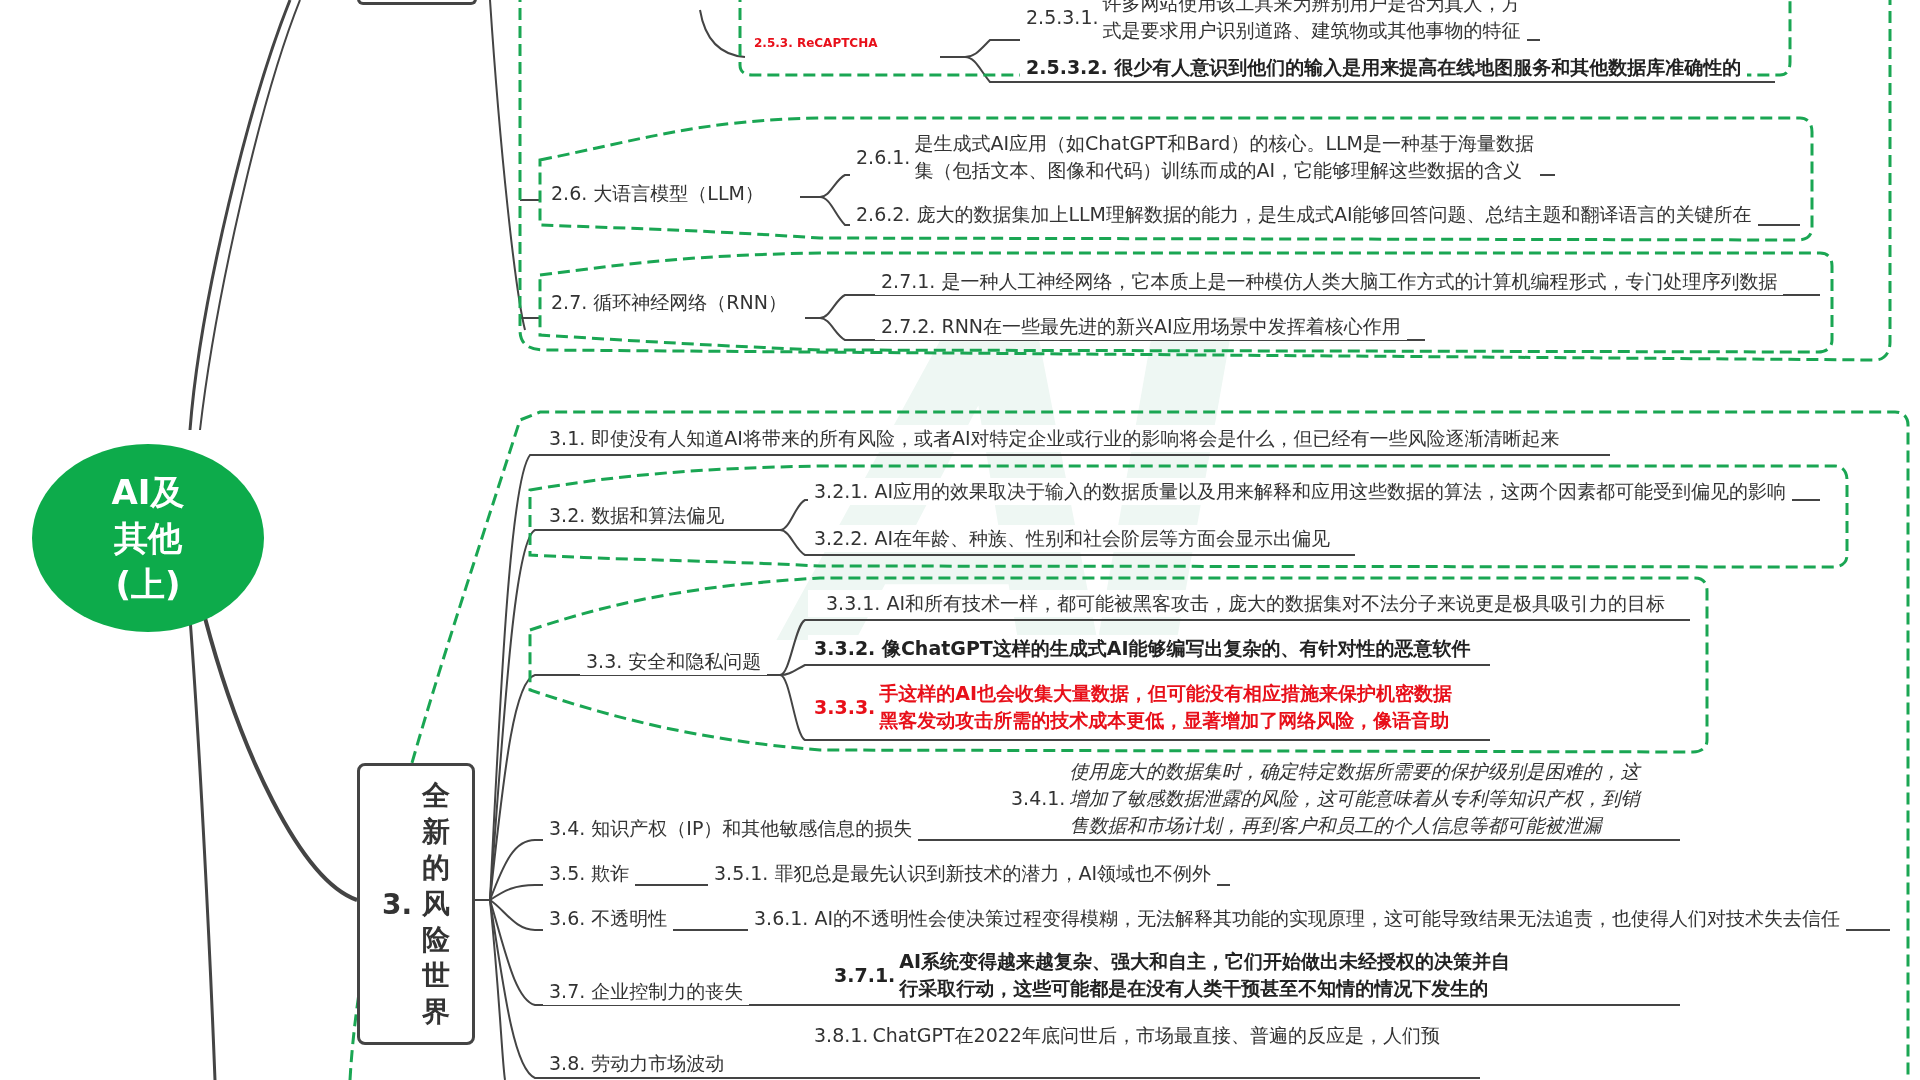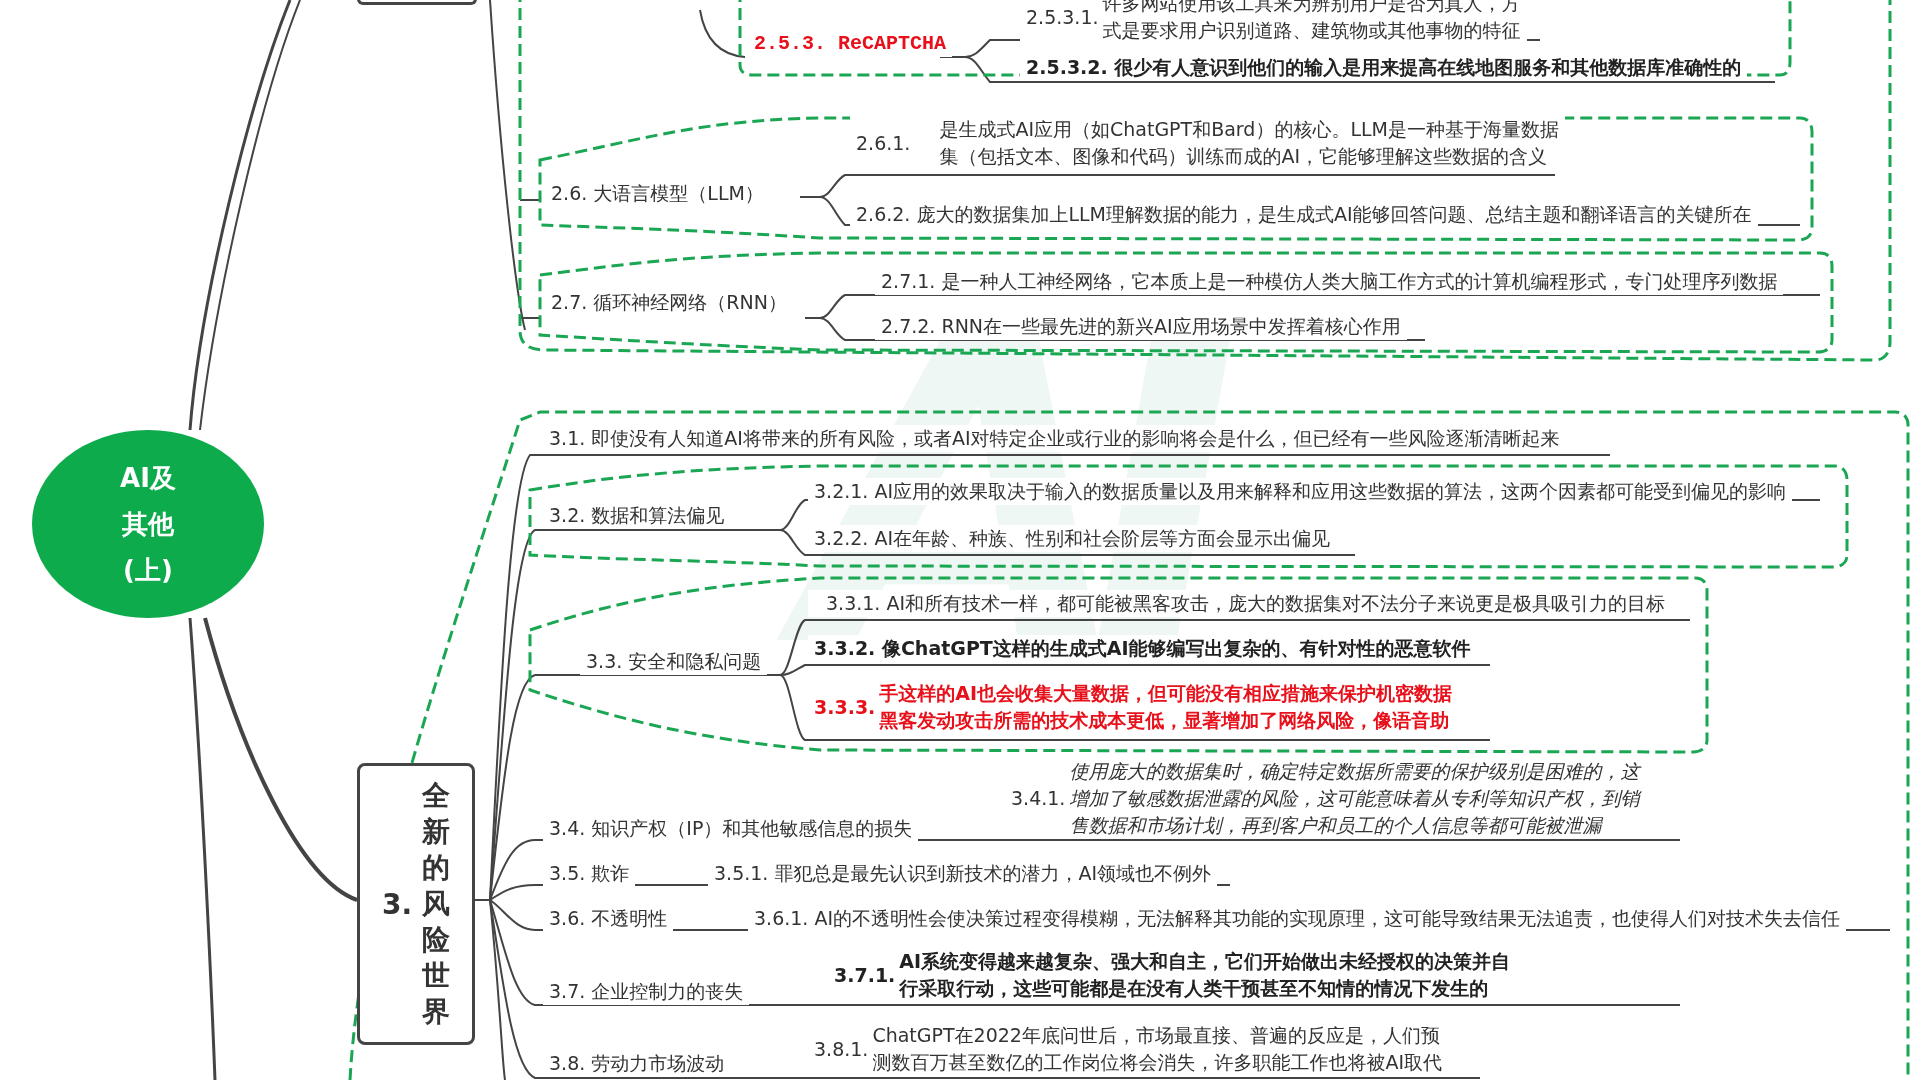--- a/index.html
+++ b/index.html
@@ -15,23 +15,23 @@
     position:absolute; font-size:19px; line-height:27px; white-space:nowrap;
     background:#ffffff; padding:0 6px; color:#333;
   }
   .node.bold { font-weight:bold; color:#222; }
   .node.red { color:#e8101a; font-weight:bold; }
   .multi { display:flex; align-items:center; }
   .multi .num { margin-right:4px; }
   .multi .body { white-space:nowrap; line-height:27px; }
   .multi .body.center { text-align:left;font-style:italic; }
   .root {
-    position:absolute; left:32px; top:430px; width:232px; height:188px;
+    position:absolute; left:32px; top:444px; width:232px; height:188px;
     border-radius:50%; background:#0dab4b; color:#fff; font-weight:bold;
-    font-size:26px; line-height:46px; text-align:center;
+    font-size:34px; line-height:46px; text-align:center;
     display:flex; align-items:center; justify-content:center;
   }
   .root .t { width:120px; white-space:normal; }
   .branch3 {
     position:absolute; left:357px; top:763px; width:112px; height:276px;
     border:3px solid #444; border-radius:8px; background:#fff;
     font-weight:bold; font-size:28px; color:#333;
   }
   .branch3 .vert {
     position:absolute; left:58px; top:12px; width:36px; line-height:36px;
@@ -102,32 +102,32 @@
   <div class="topbox"></div>
 
   <div class="root">
     <div class="t">
       <div>AI及</div>
       <div>其他</div>
       <div>(上)</div>
     </div>
   </div>
 
-  <div class="node red" style="left:748px;top:30px;font-size:20px;font-family:Liberation Mono, monospace;">2.5.3. ReCAPTCHA</div>
+  <div class="node red" style="left:748px;top:30px;font-size:12px;">2.5.3. ReCAPTCHA</div>
   <div class="node multi" style="left:1020px;top:-10px;">
     <span class="num">2.5.3.1.</span>
     <span class="body">
       <div>许多网站使用该工具来为辨别用户是否为真人，方</div>
       <div>式是要求用户识别道路、建筑物或其他事物的特征</div>
     </span>
   </div>
   <div class="node bold" style="left:1020px;top:54px;text-align:right;">2.5.3.2. 很少有人意识到他们的输入是用来提高在线地图服务和其他数据库准确性的</div>
 
   <div class="node" style="left:545px;top:180px;">2.6. 大语言模型（LLM）</div>
-  <div class="node multi" style="left:850px;top:116px;gap:25px;">
+  <div class="node multi" style="left:850px;top:130px;">
     <span class="num">2.6.1.</span>
     <span class="body">
       <div>是生成式AI应用（如ChatGPT和Bard）的核心。LLM是一种基于海量数据</div>
       <div>集（包括文本、图像和代码）训练而成的AI，它能够理解这些数据的含义</div>
     </span>
   </div>
   <div class="node" style="left:850px;top:201px;">2.6.2. 庞大的数据集加上LLM理解数据的能力，是生成式AI能够回答问题、总结主题和翻译语言的关键所在</div>
 
   <div class="node" style="left:545px;top:289px;">2.7. 循环神经网络（RNN）</div>
   <div class="node" style="left:875px;top:268px;">2.7.1. 是一种人工神经网络，它本质上是一种模仿人类大脑工作方式的计算机编程形式，专门处理序列数据</div>
@@ -178,17 +178,16 @@
       <div>AI系统变得越来越复杂、强大和自主，它们开始做出未经授权的决策并自</div>
       <div>行采取行动，这些可能都是在没有人类干预甚至不知情的情况下发生的</div>
     </span>
   </div>
 
   <div class="node" style="left:543px;top:1050px;">3.8. 劳动力市场波动</div>
   <div class="node multi" style="left:808px;top:1022px;">
     <span class="num">3.8.1.</span>
     <span class="body">
       <div>ChatGPT在2022年底问世后，市场最直接、普遍的反应是，人们预</div>
-      <div>测数百万甚至数亿的工作岗位将会消失，许多职能工作也将被AI取代</div>
     </span>
   </div>
 
 </div>
 
 </body></html>

